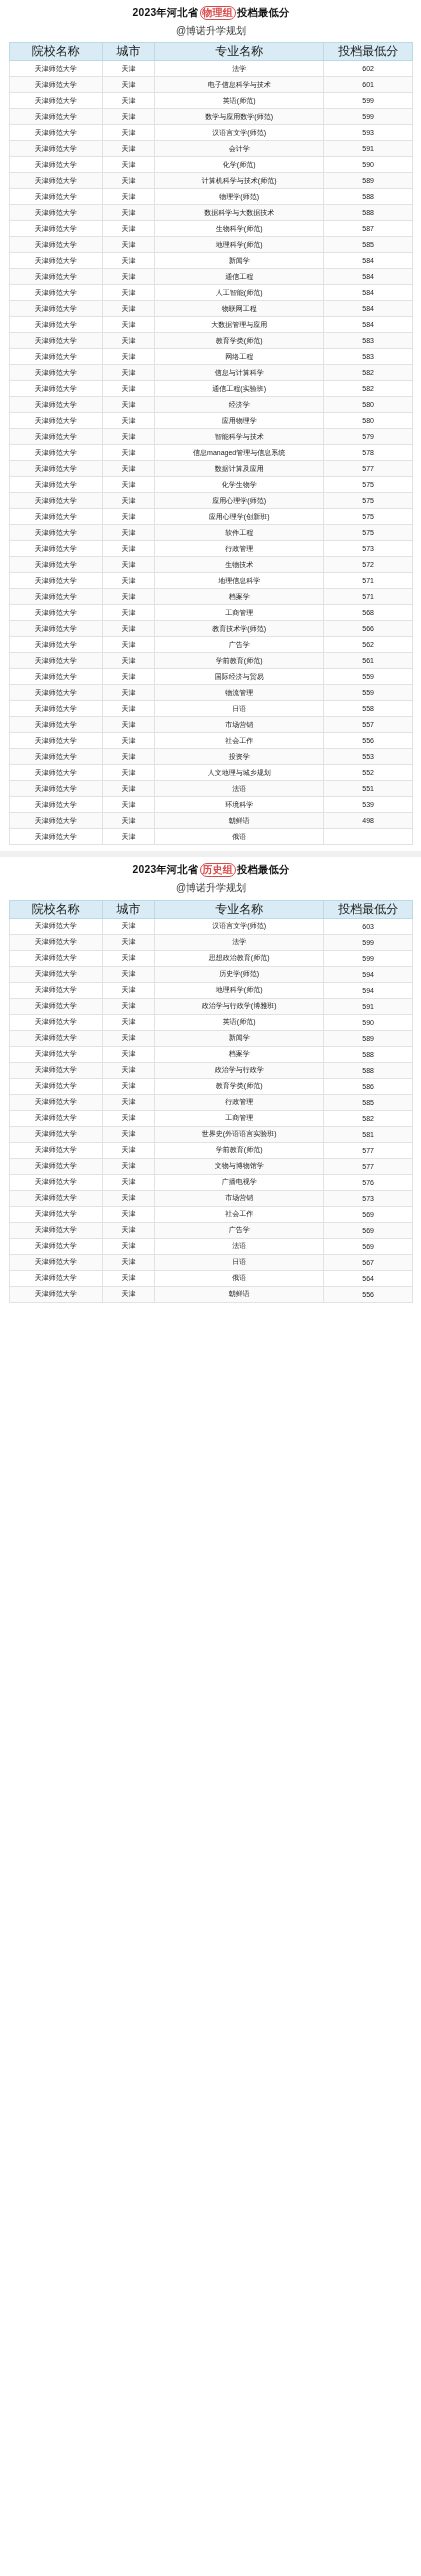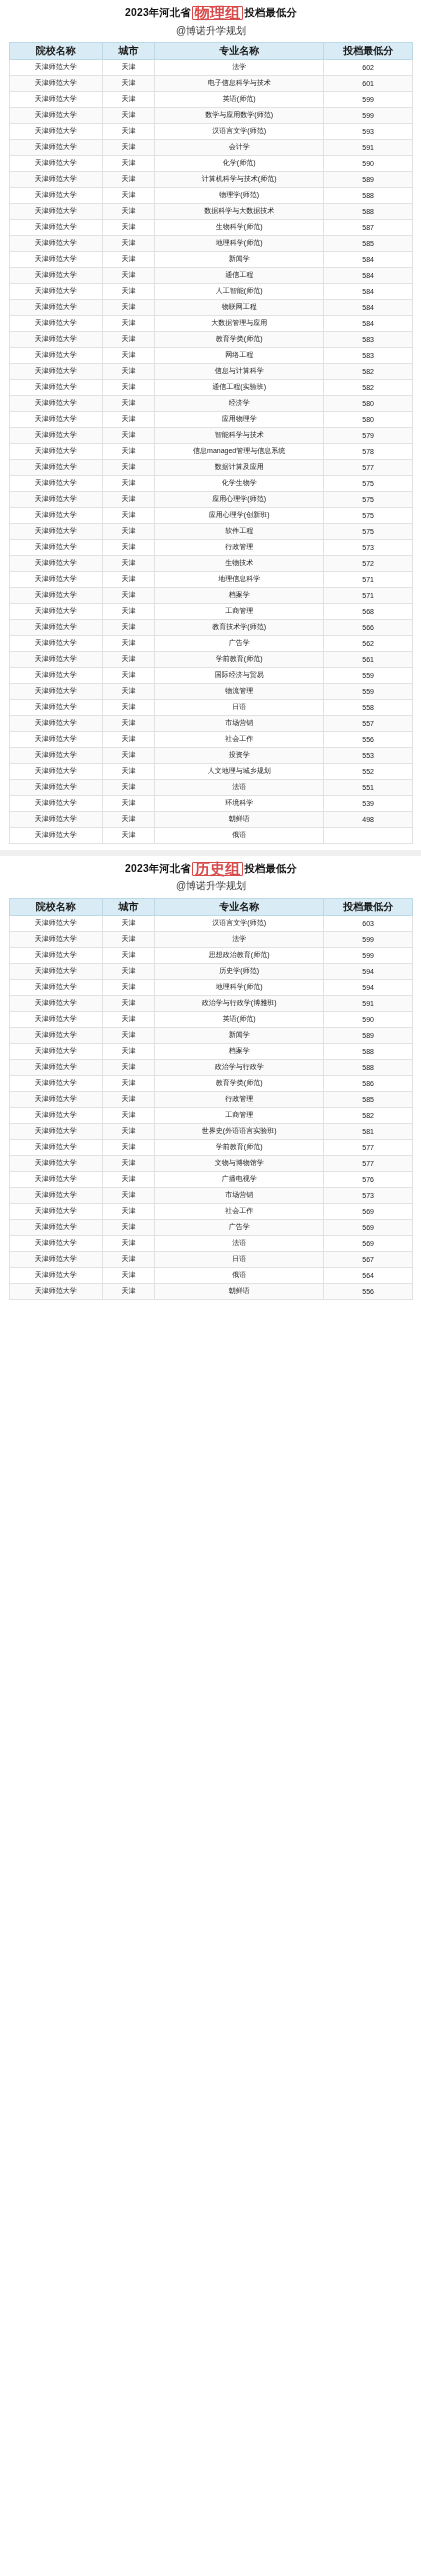--- a/index.html
+++ b/index.html
@@ -28,44 +28,44 @@
     font-size: 10.3px;
     font-weight: bold;
     color: #111111;
     letter-spacing: 0.2px;
   }
   .title-seg { white-space: nowrap; }
   .title-badge {
     display: inline-block;
     border: 0.6px solid #d94b4b;
     color: #d94b4b;
-    border-radius: 1px;
+    border-radius: 7px;
     padding: 0 1.8px;
     margin: 0 1.2px;
-    font-size: 15px;
+    font-size: 10px;
     font-weight: bold;
     line-height: 12px;
   }
   .subtitle {
     text-align: center;
     font-size: 10px;
     color: #3a3a3a;
     padding-bottom: 4.9px;
     font-weight: normal;
   }
   table {
     width: 100%;
     border-collapse: collapse;
     table-layout: fixed;
   }
   thead th {
     background: #d9ecf5;
     color: #1a1a1a;
-    font-size: 10px;
-    font-weight: bold;
+    font-size: 12px;
+    font-weight: normal;
     height: 16.4px;
     border: 0.6px solid #bcd9e6;
     text-align: center;
     padding: 0;
   }
   tbody td {
     height: 16px;
     border: 0.6px solid #e2e2e2;
     font-size: 7px;
     color: #1a1a1a;

